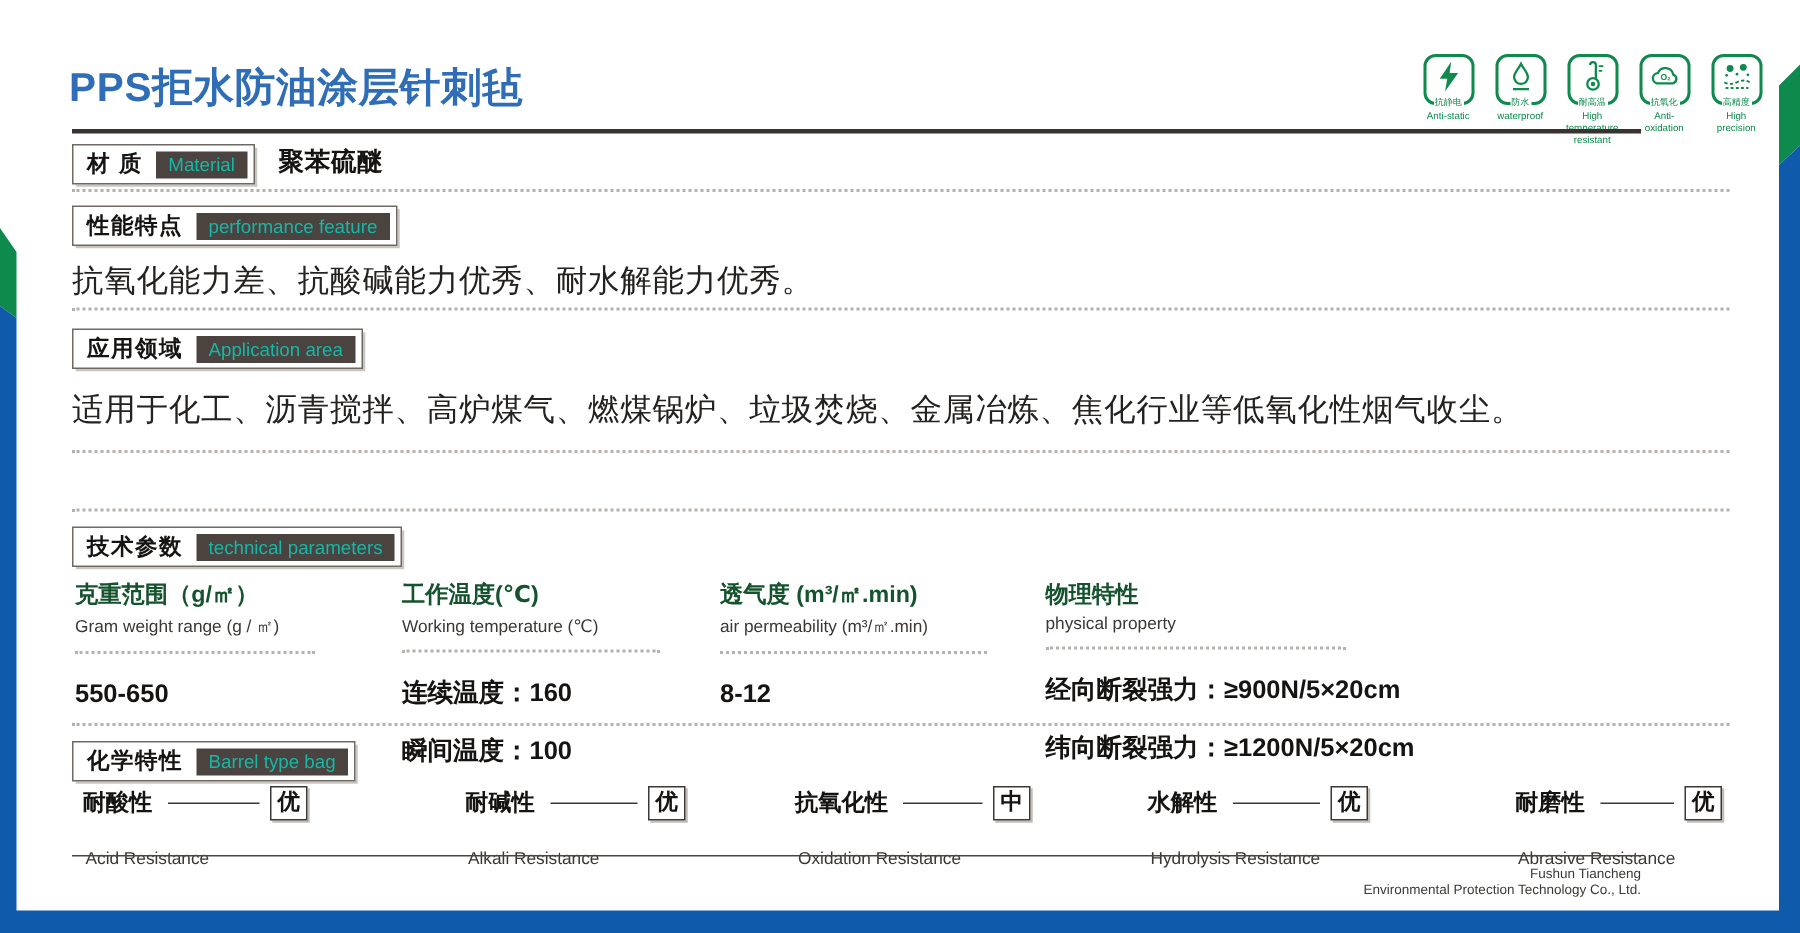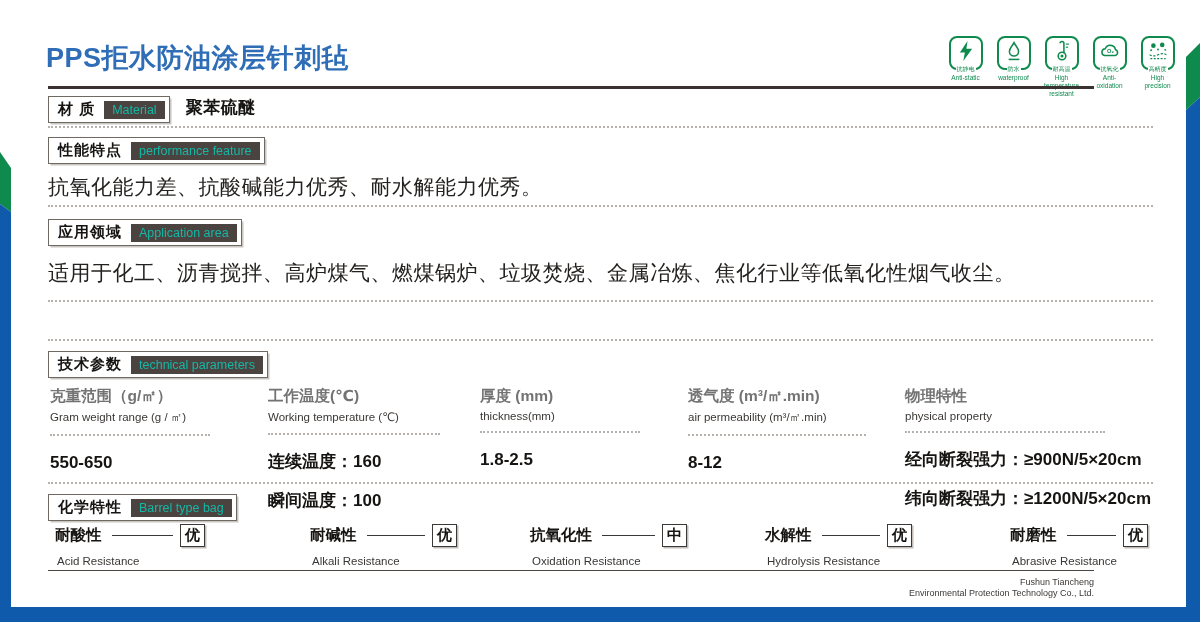--- a/index.html
+++ b/index.html
@@ -30,39 +30,39 @@
   .value-strong { font-size:17px; font-weight:bold; color:#161412; letter-spacing:0.5px; }
   .para { position:absolute; left:48px; font-size:21px; color:#242220; letter-spacing:0.5px; }
   .abs { position:absolute; }
 
   .dotline { position:absolute; left:48px; width:1105px; border-top:2px dotted #b6b1ad; }
 
   
   .tech-grid { position:absolute; left:50px; top:386px; display:flex; width:1120px; }
   .tech-col { flex:0 0 auto; }
   .tech-col.t1 { width:218px; } .tech-col.t2 { width:212px; } .tech-col.t3 { width:208px; } .tech-col.t4 { width:217px; } .tech-col.t5 { width:260px; }
-  .param-cn { font-size:15.5px; font-weight:bold; color:#737373; white-space:nowrap; }
+  .param-cn { font-size:15.5px; font-weight:bold; color:#14532d; white-space:nowrap; }
   .param-en { font-size:11.5px; color:#3a3734; margin-top:3px; white-space:nowrap; }
   .param-dot { border-top:2px dotted #b6b1ad; margin:9px 0 8px; }
   .t1 .param-dot { width:160px; } .t2 .param-dot { width:172px; } .t3 .param-dot { width:160px; } .t4 .param-dot { width:178px; } .t5 .param-dot { width:200px; }
   .param-val { font-size:17px; font-weight:bold; color:#161412; line-height:1.35; white-space:nowrap; margin-top:16px; }
 
   
   .chem-row { position:absolute; top:524px; left:0; width:1200px; height:52px; }
   .chem-item { position:absolute; top:0; }
   .chem-item.c1 { left:55px;  width:150px; }
   .chem-item.c2 { left:310px; width:147px; }
   .chem-item.c3 { left:530px; width:157px; }
   .chem-item.c4 { left:765px; width:147px; }
   .chem-item.c5 { left:1010px; width:138px; }
   .chem-top { display:flex; align-items:center; }
   .chem-cn { font-size:15.5px; font-weight:bold; color:#161412; white-space:nowrap; }
   .chem-line { flex:1; height:1px; background:#3c3835; margin:0 7px 0 10px; }
   .chem-box { border:1.5px solid #3c3835; box-shadow:1.5px 1.5px 0 #c2bdb9; font-size:15px; font-weight:bold; color:#161412; padding:1px 4px 2px; background:#fff; line-height:1.2; }
-  .chem-en { font-size:11.5px; color:#3a3734; margin-top:8px; padding-left:2px; white-space:nowrap; }
+  .chem-en { font-size:11.5px; color:#3a3734; margin-top:20px; padding-left:2px; white-space:nowrap; }
 
   .bottomrule { position:absolute; left:48px; top:570px; width:1046px; height:1px; background:#4a4540; }
   .company { position:absolute; right:106px; top:577px; text-align:right; font-size:9px; color:#3c3936; line-height:1.25; }
 </style>
 </head>
 <body>
 
 <div class="page">
 
   <svg class="deco" viewBox="0 0 1200 622" xmlns="http://www.w3.org/2000/svg">
@@ -195,27 +195,20 @@
       <div class="param-val">550-650</div>
       <div class="param-val"></div>
     </div>
     <div class="tech-col t2">
       <div class="param-cn">工作温度(℃)</div>
       <div class="param-en">Working temperature (℃)</div>
       <div class="param-dot"></div>
       <div class="param-val">连续温度：160</div>
       <div class="param-val">瞬间温度：100</div>
     </div>
-    <div class="tech-col t3">
-      <div class="param-cn">厚度 (mm)</div>
-      <div class="param-en">thickness(mm)</div>
-      <div class="param-dot"></div>
-      <div class="param-val">1.8-2.5</div>
-      <div class="param-val"></div>
-    </div>
     <div class="tech-col t4">
       <div class="param-cn">透气度 (m³/㎡.min)</div>
       <div class="param-en">air permeability  (m³/㎡.min)</div>
       <div class="param-dot"></div>
       <div class="param-val">8-12</div>
       <div class="param-val"></div>
     </div>
     <div class="tech-col t5">
       <div class="param-cn">物理特性</div>
       <div class="param-en">physical property</div>

